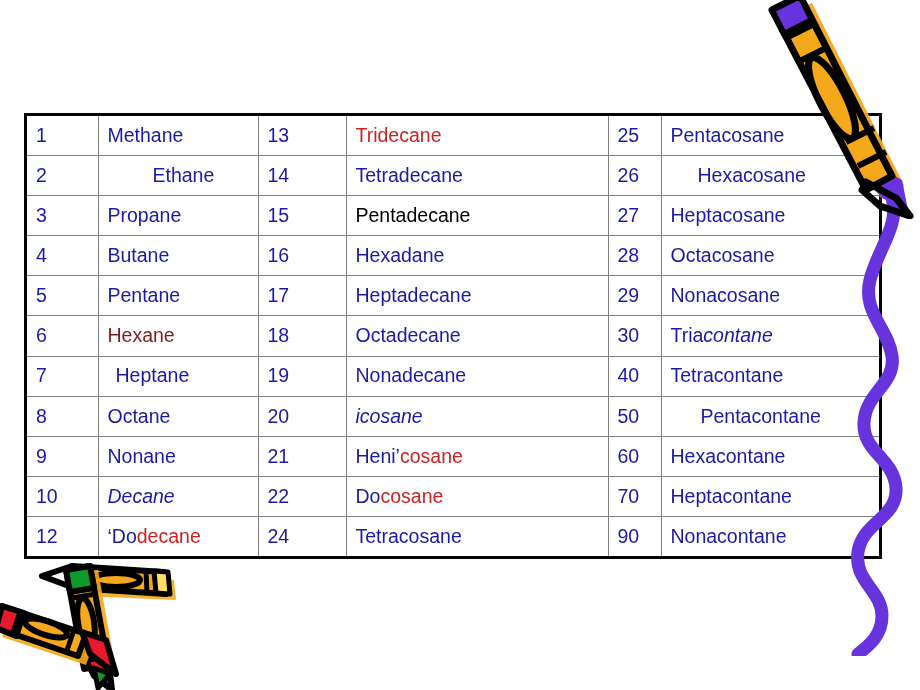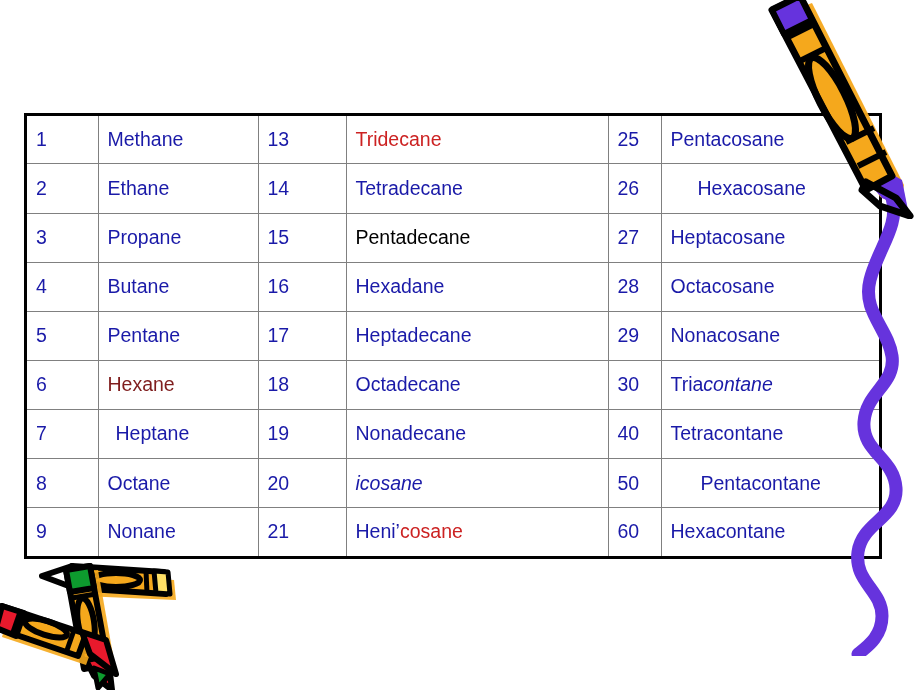--- a/index.html
+++ b/index.html
@@ -122,21 +122,21 @@
           <tr>
             <td>1</td>
             <td><span style="color: rgb(26, 26, 168);">Methane</span></td>
             <td>13</td>
             <td><span style="color: rgb(204, 34, 34);">Tridecane</span></td>
             <td>25</td>
             <td><span style="color: rgb(26, 26, 168);">Pentacosane</span></td>
           </tr>
           <tr>
             <td>2</td>
-            <td><span style="color: rgb(26, 26, 168);">Ethane</span></td>
+            <td><span style="color: rgb(26, 26, 168); margin-left: 45px;">Ethane</span></td>
             <td>14</td>
             <td><span style="color: rgb(26, 26, 168);">Tetradecane</span></td>
             <td>26</td>
             <td><span style="color: rgb(26, 26, 168); margin-left: 27px;">Hexacosane</span></td>
           </tr>
           <tr>
             <td>3</td>
             <td><span style="color: rgb(26, 26, 168);">Propane</span></td>
             <td>15</td>
             <td><span style="color: #000000;">Pentadecane</span></td>
@@ -184,20 +184,36 @@
             <td><span style="color: rgb(26, 26, 168); margin-left: 30px;">Pentacontane</span></td>
           </tr>
           <tr>
             <td>9</td>
             <td><span style="color: rgb(26, 26, 168);">Nonane</span></td>
             <td>21</td>
             <td><span style="color: rgb(26, 26, 168);">Heni’</span><span style="color: rgb(204, 34, 34);">cosane</span></td>
             <td>60</td>
             <td><span style="color: rgb(26, 26, 168);">Hexacontane</span></td>
           </tr>
+          <tr>
+            <td>10</td>
+            <td><span style="color: rgb(26, 26, 168); font-style: italic;">Decane</span></td>
+            <td>22</td>
+            <td><span style="color: rgb(26, 26, 168);">Do</span><span style="color: rgb(204, 34, 34);">cosane</span></td>
+            <td>70</td>
+            <td><span style="color: rgb(26, 26, 168);">Heptacontane</span></td>
+          </tr>
+          <tr>
+            <td>12</td>
+            <td><span style="color: rgb(26, 26, 168);">‘Do</span><span style="color: rgb(204, 34, 34);">decane</span></td>
+            <td>24</td>
+            <td><span style="color: rgb(26, 26, 168);">Tetracosane</span></td>
+            <td>90</td>
+            <td><span style="color: rgb(26, 26, 168);">Nonacontane</span></td>
+          </tr>
         </tbody>
     </table>
   </div>
 
   <svg class="art" id="crayon-top-right" viewBox="0 0 160 225" aria-hidden="true">
 
     <g transform="translate(6,5)">
       <path d="M 18 14 L 44 4 L 136 186 L 132 206 L 112 198 Z" fill="#f5a81c" opacity="0.95"></path>
     </g>
 

